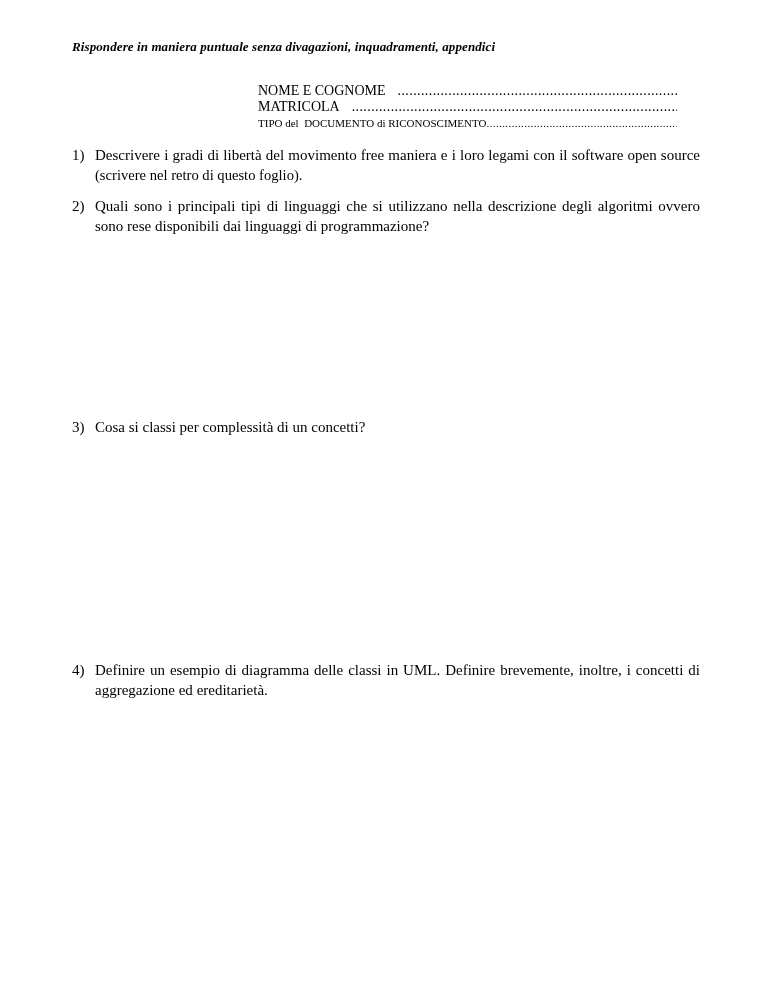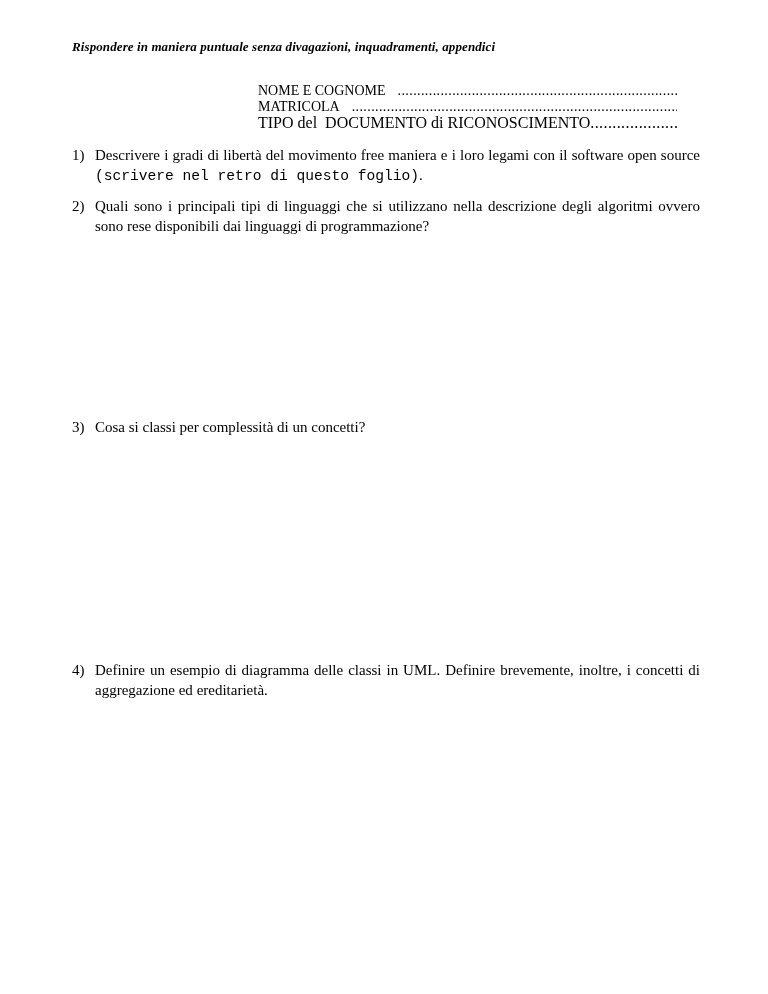--- a/index.html
+++ b/index.html
@@ -36,21 +36,21 @@
     display: flex;
     align-items: baseline;
     width: 100%;
   }
   .id-line-large {
     font-size: 14px;
     line-height: 16px;
     gap: 12px;
   }
   .id-line-small {
-    font-size: 16px;
+    font-size: 11px;
     line-height: 16px;
     text-align: right;
   }
   .id-label {
     white-space: pre;
     flex: 0 0 auto;
   }
   .id-dots {
     flex: 1 1 auto;
     overflow: hidden;
@@ -73,21 +73,21 @@
     left: 0;
     top: 0;
   }
   .q-text {
     margin-left: 23px;
     text-align: justify;
   }
   .r-n { font-style: normal; font-family: Liberation Serif, serif; }
   .r-i { }
   .r-m {
-    font-family: Liberation Mono, monospace;
+    font-family: Liberation Serif, serif;
     font-style: normal;
     font-size: 14.6px;
   }
 </style>
 </head>
 <body>
 
 <div class="page">
 
   <div class="instructions">Rispondere in maniera puntuale senza divagazioni, inquadramenti, appendici</div>

